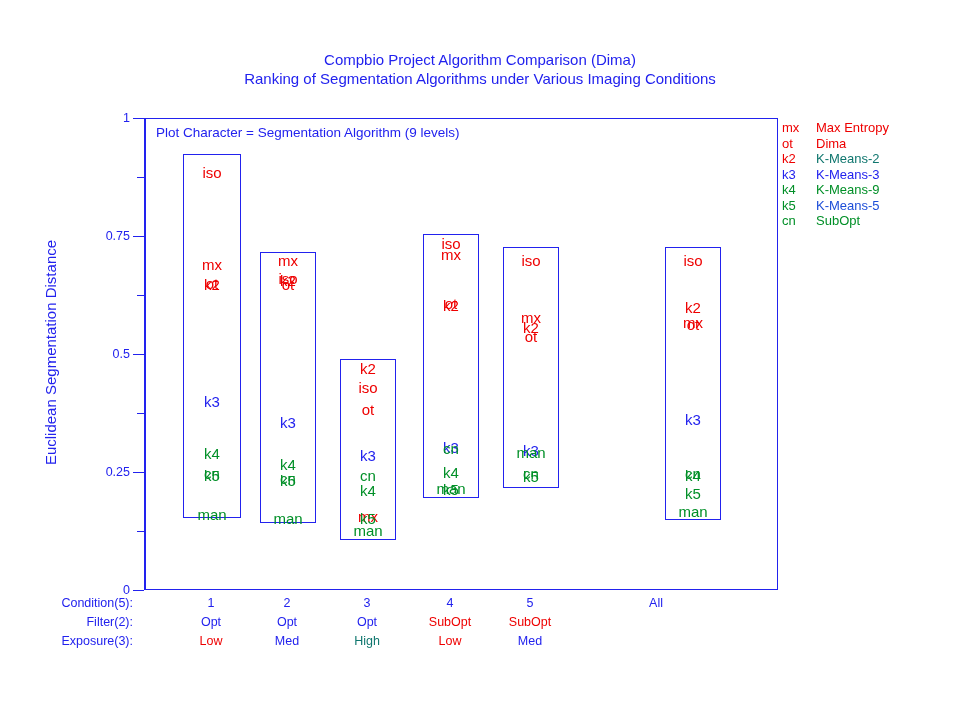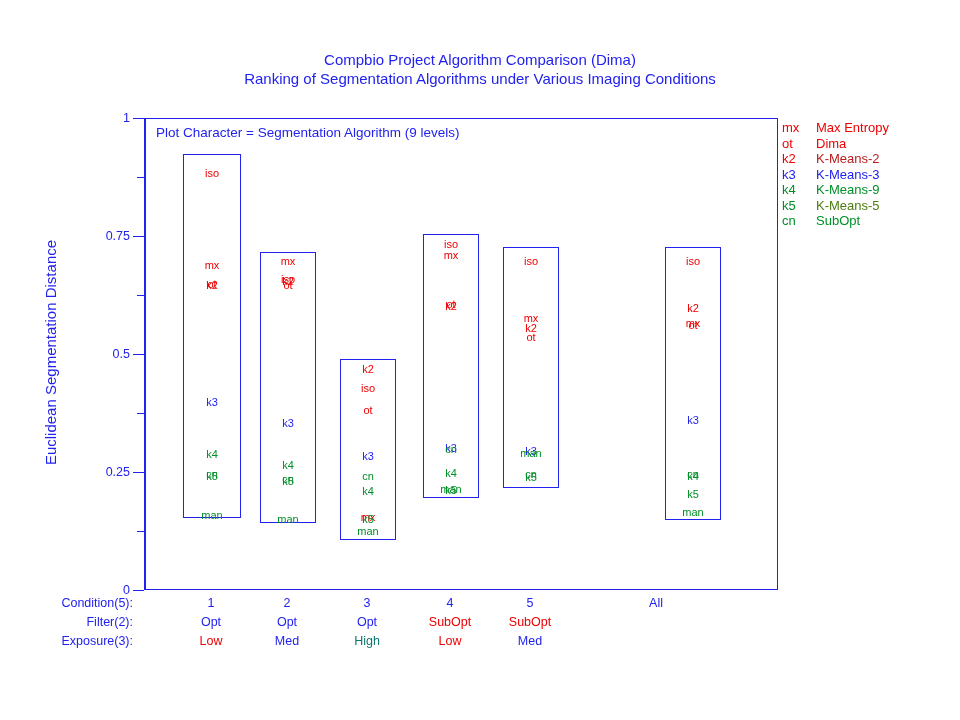--- a/index.html
+++ b/index.html
@@ -39,21 +39,21 @@
     text-align:center;font-size:15px;color:#2222ee;
     transform:rotate(-90deg);white-space:nowrap;
   }
   #y-axis-title-holder{position:absolute;left:18px;top:118px;width:24px;height:472px;}
 
   
   .col-box{
     position:absolute;border:1px solid #2222ee;box-sizing:border-box;background:transparent;
   }
   .pt{
-    position:absolute;font-size:11px;line-height:14.5px;
+    position:absolute;font-size:15px;line-height:14.5px;
     white-space:nowrap;transform:translate(-50%,-50%);
     text-align:center;
   }
 
   
   #xann{position:absolute;left:0;top:596px;width:800px;height:62px;}
   .xann-row{position:absolute;left:0;width:800px;height:19px;}
   .xann-name{
     position:absolute;left:0;width:133px;text-align:right;
     font-size:12.5px;color:#2222ee;white-space:nowrap;
@@ -191,33 +191,33 @@
       <div class="leg-row">
         <span class="leg-code" style="color: rgb(238, 0, 0);">mx</span>
         <span class="leg-name" style="color: rgb(238, 0, 0);">Max Entropy</span>
       </div>
       <div class="leg-row">
         <span class="leg-code" style="color: rgb(238, 0, 0);">ot</span>
         <span class="leg-name" style="color: rgb(238, 0, 0);">Dima</span>
       </div>
       <div class="leg-row">
         <span class="leg-code" style="color: rgb(238, 0, 0);">k2</span>
-        <span class="leg-name" style="color: #b91c1c;">K-Means-2</span>
+        <span class="leg-name" style="color: #0f766e;">K-Means-2</span>
       </div>
       <div class="leg-row">
         <span class="leg-code" style="color: rgb(34, 34, 238);">k3</span>
         <span class="leg-name" style="color: rgb(34, 34, 238);">K-Means-3</span>
       </div>
       <div class="leg-row">
         <span class="leg-code" style="color: rgb(0, 143, 39);">k4</span>
         <span class="leg-name" style="color: rgb(0, 143, 39);">K-Means-9</span>
       </div>
       <div class="leg-row">
         <span class="leg-code" style="color: rgb(0, 143, 39);">k5</span>
-        <span class="leg-name" style="color: #4d7c0f;">K-Means-5</span>
+        <span class="leg-name" style="color: #1d4ed8;">K-Means-5</span>
       </div>
       <div class="leg-row">
         <span class="leg-code" style="color: rgb(0, 143, 39);">cn</span>
         <span class="leg-name" style="color: rgb(0, 143, 39);">SubOpt</span>
       </div>
     </div>
 
 <div class="y-tick major" style="top: 590px;"></div>
     <div class="y-tick major" style="top: 472px;"></div>
     <div class="y-tick major" style="top: 354px;"></div>

